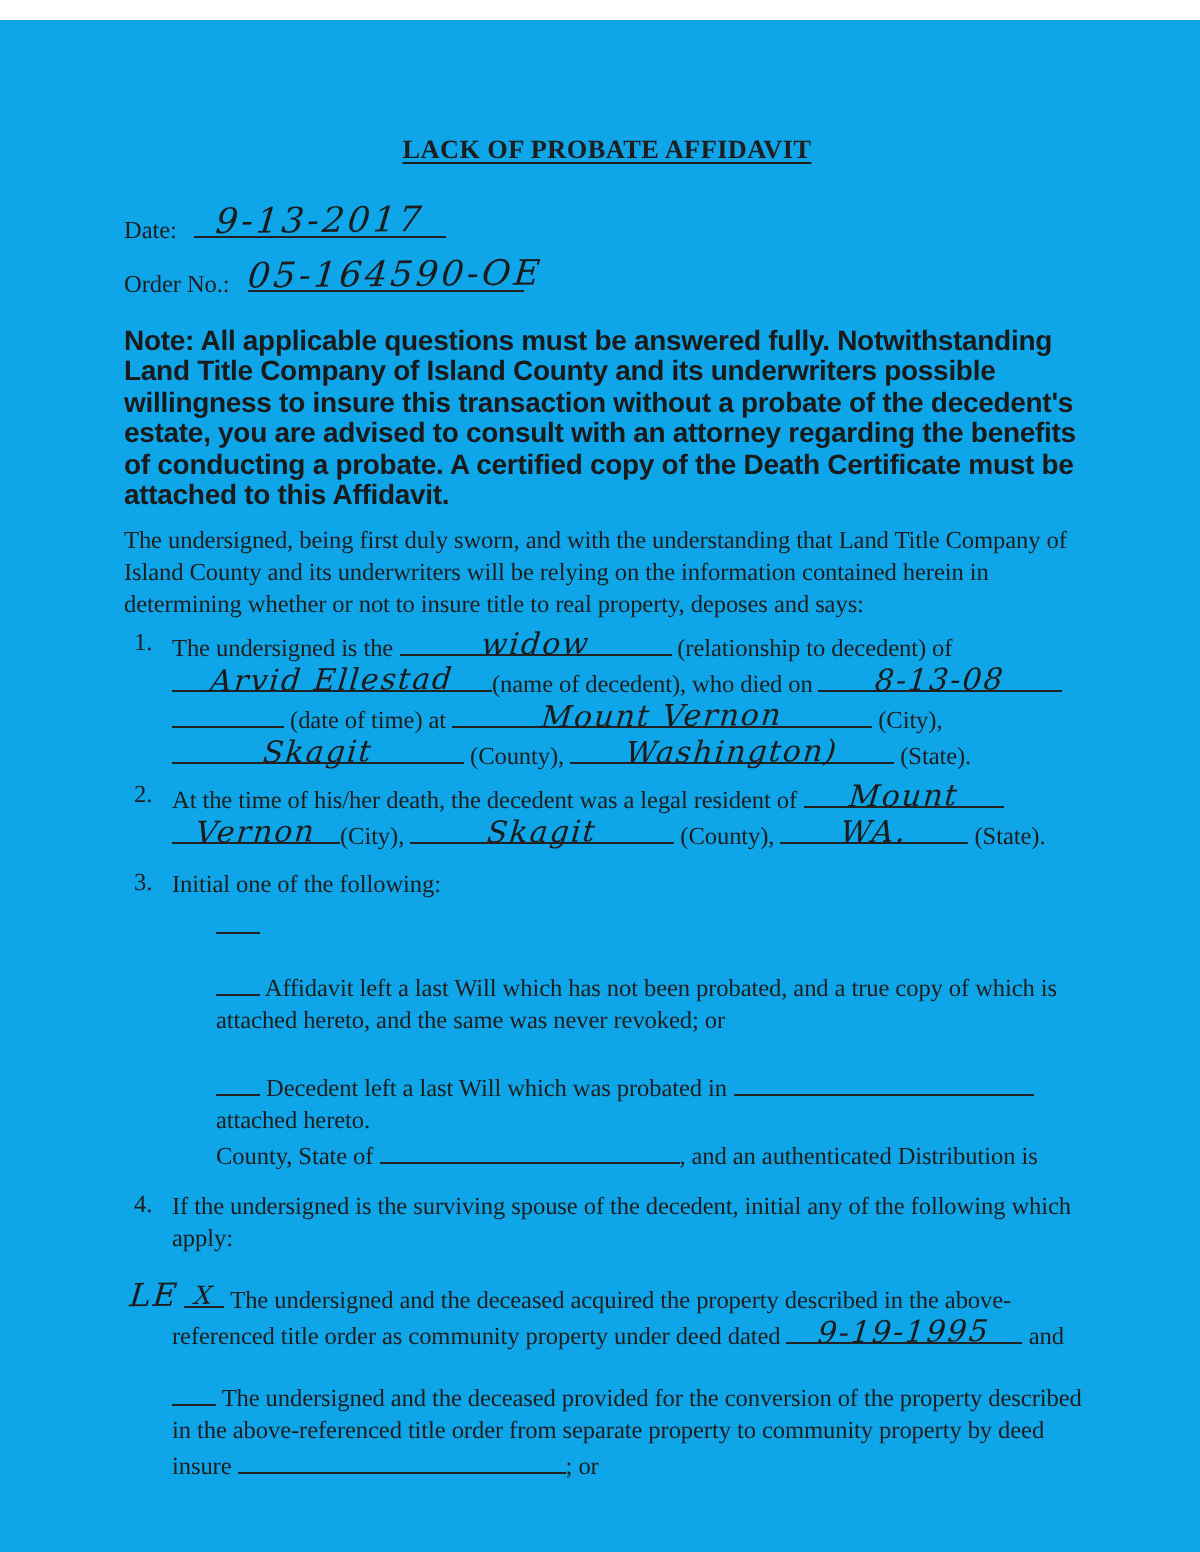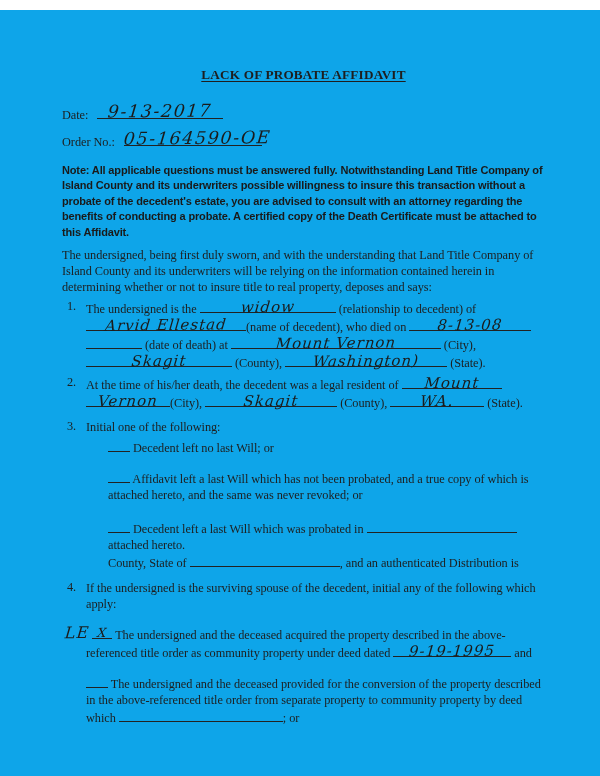--- a/index.html
+++ b/index.html
@@ -26,21 +26,21 @@
     font-family:"DejaVu Serif",serif; font-style:italic; color:#1b1b1b;
     white-space:nowrap; display:inline-block; font-size:15px; letter-spacing:1px;
     transform:skewX(-6deg) rotate(-0.6deg);
   }
   .blank > .hw { position:absolute; left:0; right:0; bottom:-3px; }
   .hw-lg { font-size:17.5px; letter-spacing:1.6px; }
   .hw-sm { font-size:12.5px; letter-spacing:0.5px; }
   .hw-initials { font-size:16px; margin-left:-21px; margin-right:3px; position:relative; top:-1px; }
   .note {
     margin-top:9px; font-family:"Liberation Sans","DejaVu Sans",sans-serif;
-    font-weight:bold; font-size:11px; line-height:15.4px; letter-spacing:-0.15px;
+    font-weight:bold; font-size:14px; line-height:15.4px; letter-spacing:-0.15px;
     color:#1a1a1a; width:483px;
   }
   .intro { margin-top:7px; line-height:16px; width:483px; }
   .item { position:relative; padding-left:24px; }
   .item .num { position:absolute; left:5px; top:0; }
   .item1 { margin-top:4px; }
   .item2 { margin-top:4px; }
   .item3 { margin-top:8px; }
   .item4 { margin-top:9px; }
   .line { line-height:16px; min-height:16px; white-space:nowrap; }
@@ -76,21 +76,21 @@
       <span>The undersigned is the</span>
       <span class="blank" style="width:136px"><span class="hw">widow</span></span>
       <span>(relationship to decedent) of</span>
     </div>
     <div class="line">
       <span class="blank" style="width:160px"><span class="hw">Arvid Ellestad</span></span><span>(name of decedent), who died on</span>
       <span class="blank" style="width:122px"><span class="hw">8-13-08</span></span>
     </div>
     <div class="line">
       <span class="blank" style="width:56px"></span>
-      <span>(date of death) at</span>
+      <span>(date of time) at</span>
       <span class="blank" style="width:210px"><span class="hw">Mount Vernon</span></span>
       <span>(City),</span>
     </div>
     <div class="line">
       <span class="blank" style="width:146px"><span class="hw">Skagit</span></span>
       <span>(County),</span>
       <span class="blank" style="width:162px"><span class="hw">Washington)</span></span>
       <span>(State).</span>
     </div>
   </div>
@@ -110,21 +110,20 @@
     </div>
   </div>
 
   <div class="item item3">
     <span class="num">3.</span>
     <div class="line">Initial one of the following:</div>
 
     <div class="opt3 opt-first">
       <div class="line">
         <span class="blank sb"></span>
-        <span>Decedent left no last Will; or</span>
       </div>
     </div>
 
     <div class="opt3 opt-gap">
       <div class="line">
         <span class="blank sb"></span>
         <span>Affidavit left a last Will which has not been probated, and a true copy of which is</span>
       </div>
       <div class="line">
         <span>attached hereto, and the same was never revoked; or</span>
@@ -166,19 +165,19 @@
 
     <div class="opt4 opt-gap">
       <div class="line">
         <span class="blank sb"></span>
         <span>The undersigned and the deceased provided for the conversion of the property described</span>
       </div>
       <div class="line">
         <span>in the above-referenced title order from separate property to community property by deed</span>
       </div>
       <div class="line">
-        <span>which</span>
+        <span>insure</span>
         <span class="blank" style="width:164px"></span><span>; or</span>
       </div>
     </div>
   </div>
 
 </div>
 
 </body></html>

